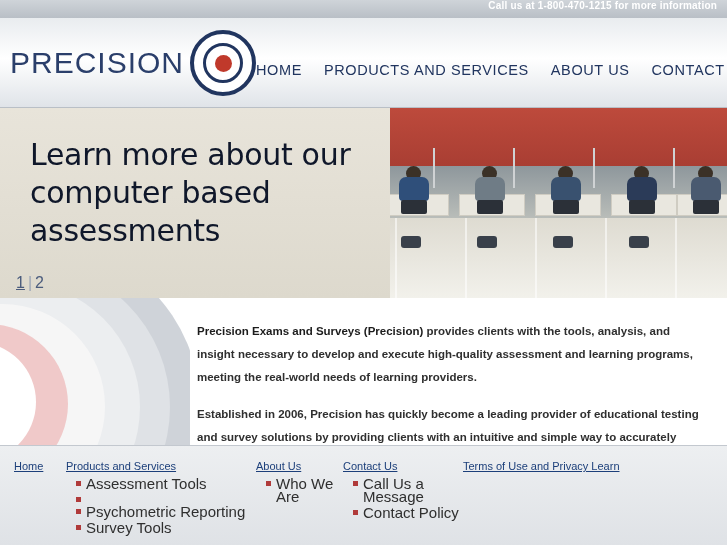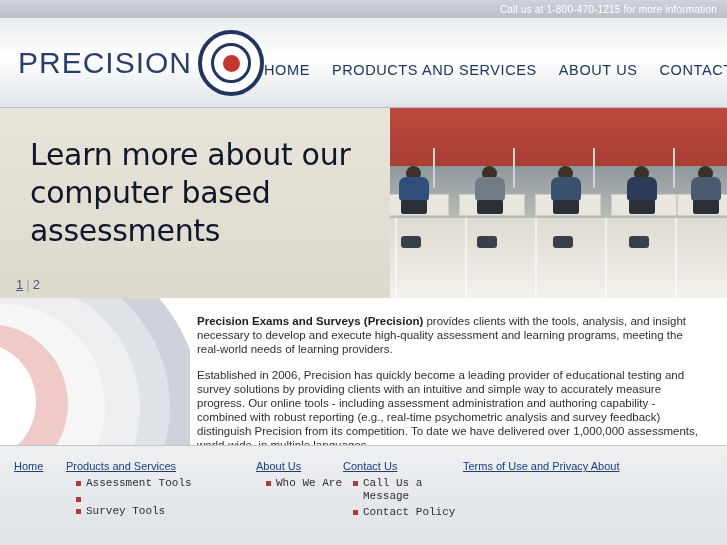--- a/index.html
+++ b/index.html
@@ -10,22 +10,23 @@
     font-family: "Liberation Sans", sans-serif;
     background: #ffffff;
   }
   .page { position: relative; width: 727px; height: 545px; overflow: hidden; }
 
   
   .topbar {
     height: 18px;
     background: #c4c9cf;
     background: linear-gradient(to bottom, #cfd4d9 0%, #b9bfc6 100%);
-    display: flex; align-items: center; justify-content: flex-end;
+    display: flex; justify-content: flex-end;
     padding-right: 10px;
+    font-weight: bold;
   }
   .topbar-text {
     font-size: 10px;
     color: #ffffff;
     letter-spacing: 0.2px;
   }
 
   
   .header {
     position: relative;
@@ -33,21 +34,21 @@
     background: linear-gradient(to bottom, #e9ecef 0%, #ffffff 45%, #dfe3e8 100%);
     display: flex; align-items: center;
     overflow: hidden;
   }
   .header:after {
     content: ""; position: absolute; left: 0; right: 0; bottom: 0;
     height: 1px; background: #b9bfc6;
   }
   .logo-block {
     display: flex; align-items: center;
-    padding-left: 18px;
+    padding-left: 10px;
   }
   .logo-words { line-height: 1; }
   .logo-line1 {
     font-size: 30px; letter-spacing: 1px;
     color: #2b3f6b;
     font-weight: normal;
     font-family: "Liberation Sans", sans-serif;
   }
   .logo-line2 {
     font-size: 17px; letter-spacing: 0.6px;
@@ -168,21 +169,21 @@
   }
   .pole {
     position: absolute; width: 2px; height: 40px;
     background: #cfd2d4; top: 40px; z-index: 1;
   }
 
   .hero-pager {
     position: absolute;
     left: 16px; bottom: 6px;
     z-index: 6;
-    font-size: 13px;
+    font-size: 16px;
     color: #4a5b7c;
   }
   .hero-pager a { color: #4a5b7c; text-decoration: none; }
   .hero-pager a.current { text-decoration: underline; }
   .hero-pager .sep { color: #9aa4b5; margin: 0 3px; }
 
   
   .content {
     position: relative;
     height: 152px;
@@ -202,24 +203,25 @@
   .deco .arc2 { left: -120px; top: -36px; width: 290px; height: 290px; background: #dfe2e6; }
   .deco .arc3 { left: -110px; top: -16px; width: 250px; height: 250px; background: #eceef0; }
   .deco .arc4 { left: -100px; top: 6px; width: 205px; height: 205px; background: #f6f6f6; }
   .deco .arc5 { left: -92px; top: 26px; width: 160px; height: 160px; background: #f0c9c9; }
   .deco .arc6 { left: -84px; top: 44px; width: 120px; height: 120px; background: #ffffff; }
 
   .copy {
     position: absolute; left: 197px; top: 8px; right: 20px;
   }
   .copy p {
-    margin: 8px 0 12px 0;
+    margin: 14px 0 12px 0;
     font-size: 11.5px;
-    line-height: 14px;
+    line-height: 23px;
     color: #2f2f2f;
+    font-weight: bold;
   }
   .copy b { color: #1c1c1c; }
 
   
   .footer {
     position: absolute; left: 0; right: 0; bottom: 0;
     top: 445px;
     background: #e7e9ec;
     background: linear-gradient(to bottom, #edeff1 0%, #dfe2e6 100%);
     border-top: 1px solid #c3c8cf;
@@ -246,25 +248,24 @@
     display: flex; align-items: flex-start;
     margin-bottom: 3px;
   }
   .bullet {
     width: 5px; height: 5px;
     background: #b03a3a;
     margin: 4px 5px 0 10px;
     flex: 0 0 auto;
   }
   .fitem a {
-    font-size: 11px;
+    font-size: 15px;
     color: #2f2f2f;
     text-decoration: none;
     line-height: 13px;
-    font-family: Liberation Mono, monospace;
   }
 </style>
 </head>
 <body>
 
 <div class="page">
 
   <div class="topbar">
     <span class="topbar-text">Call us at 1-800-470-1215 for more information</span>
   </div>
@@ -381,20 +382,24 @@
         <a href="#" class="fhead">Products and Services</a>
         <div class="fitem">
           <span class="bullet"></span>
           <a href="#">Assessment Tools</a>
         </div>
         <div class="fitem">
           <span class="bullet"></span>
         </div>
         <div class="fitem">
           <span class="bullet"></span>
+          <a href="#">Psychometric Reporting</a>
+        </div>
+        <div class="fitem">
+          <span class="bullet"></span>
           <a href="#">Survey Tools</a>
         </div>
         
       </div>
 
       <div class="fcol c3">
         <a href="#" class="fhead">About Us</a>
         <div class="fitem">
           <span class="bullet"></span>
           <a href="#">Who We Are</a>
@@ -407,19 +412,19 @@
           <span class="bullet"></span>
           <a href="#">Call Us a Message</a>
         </div>
         <div class="fitem">
           <span class="bullet"></span>
           <a href="#">Contact Policy</a>
         </div>
       </div>
 
       <div class="fcol c5">
-        <a href="#" class="fhead">Terms of Use and Privacy About</a>
+        <a href="#" class="fhead">Terms of Use and Privacy Learn</a>
       </div>
 
     </div>
   </div>
 
 </div>
 
 </body></html>

